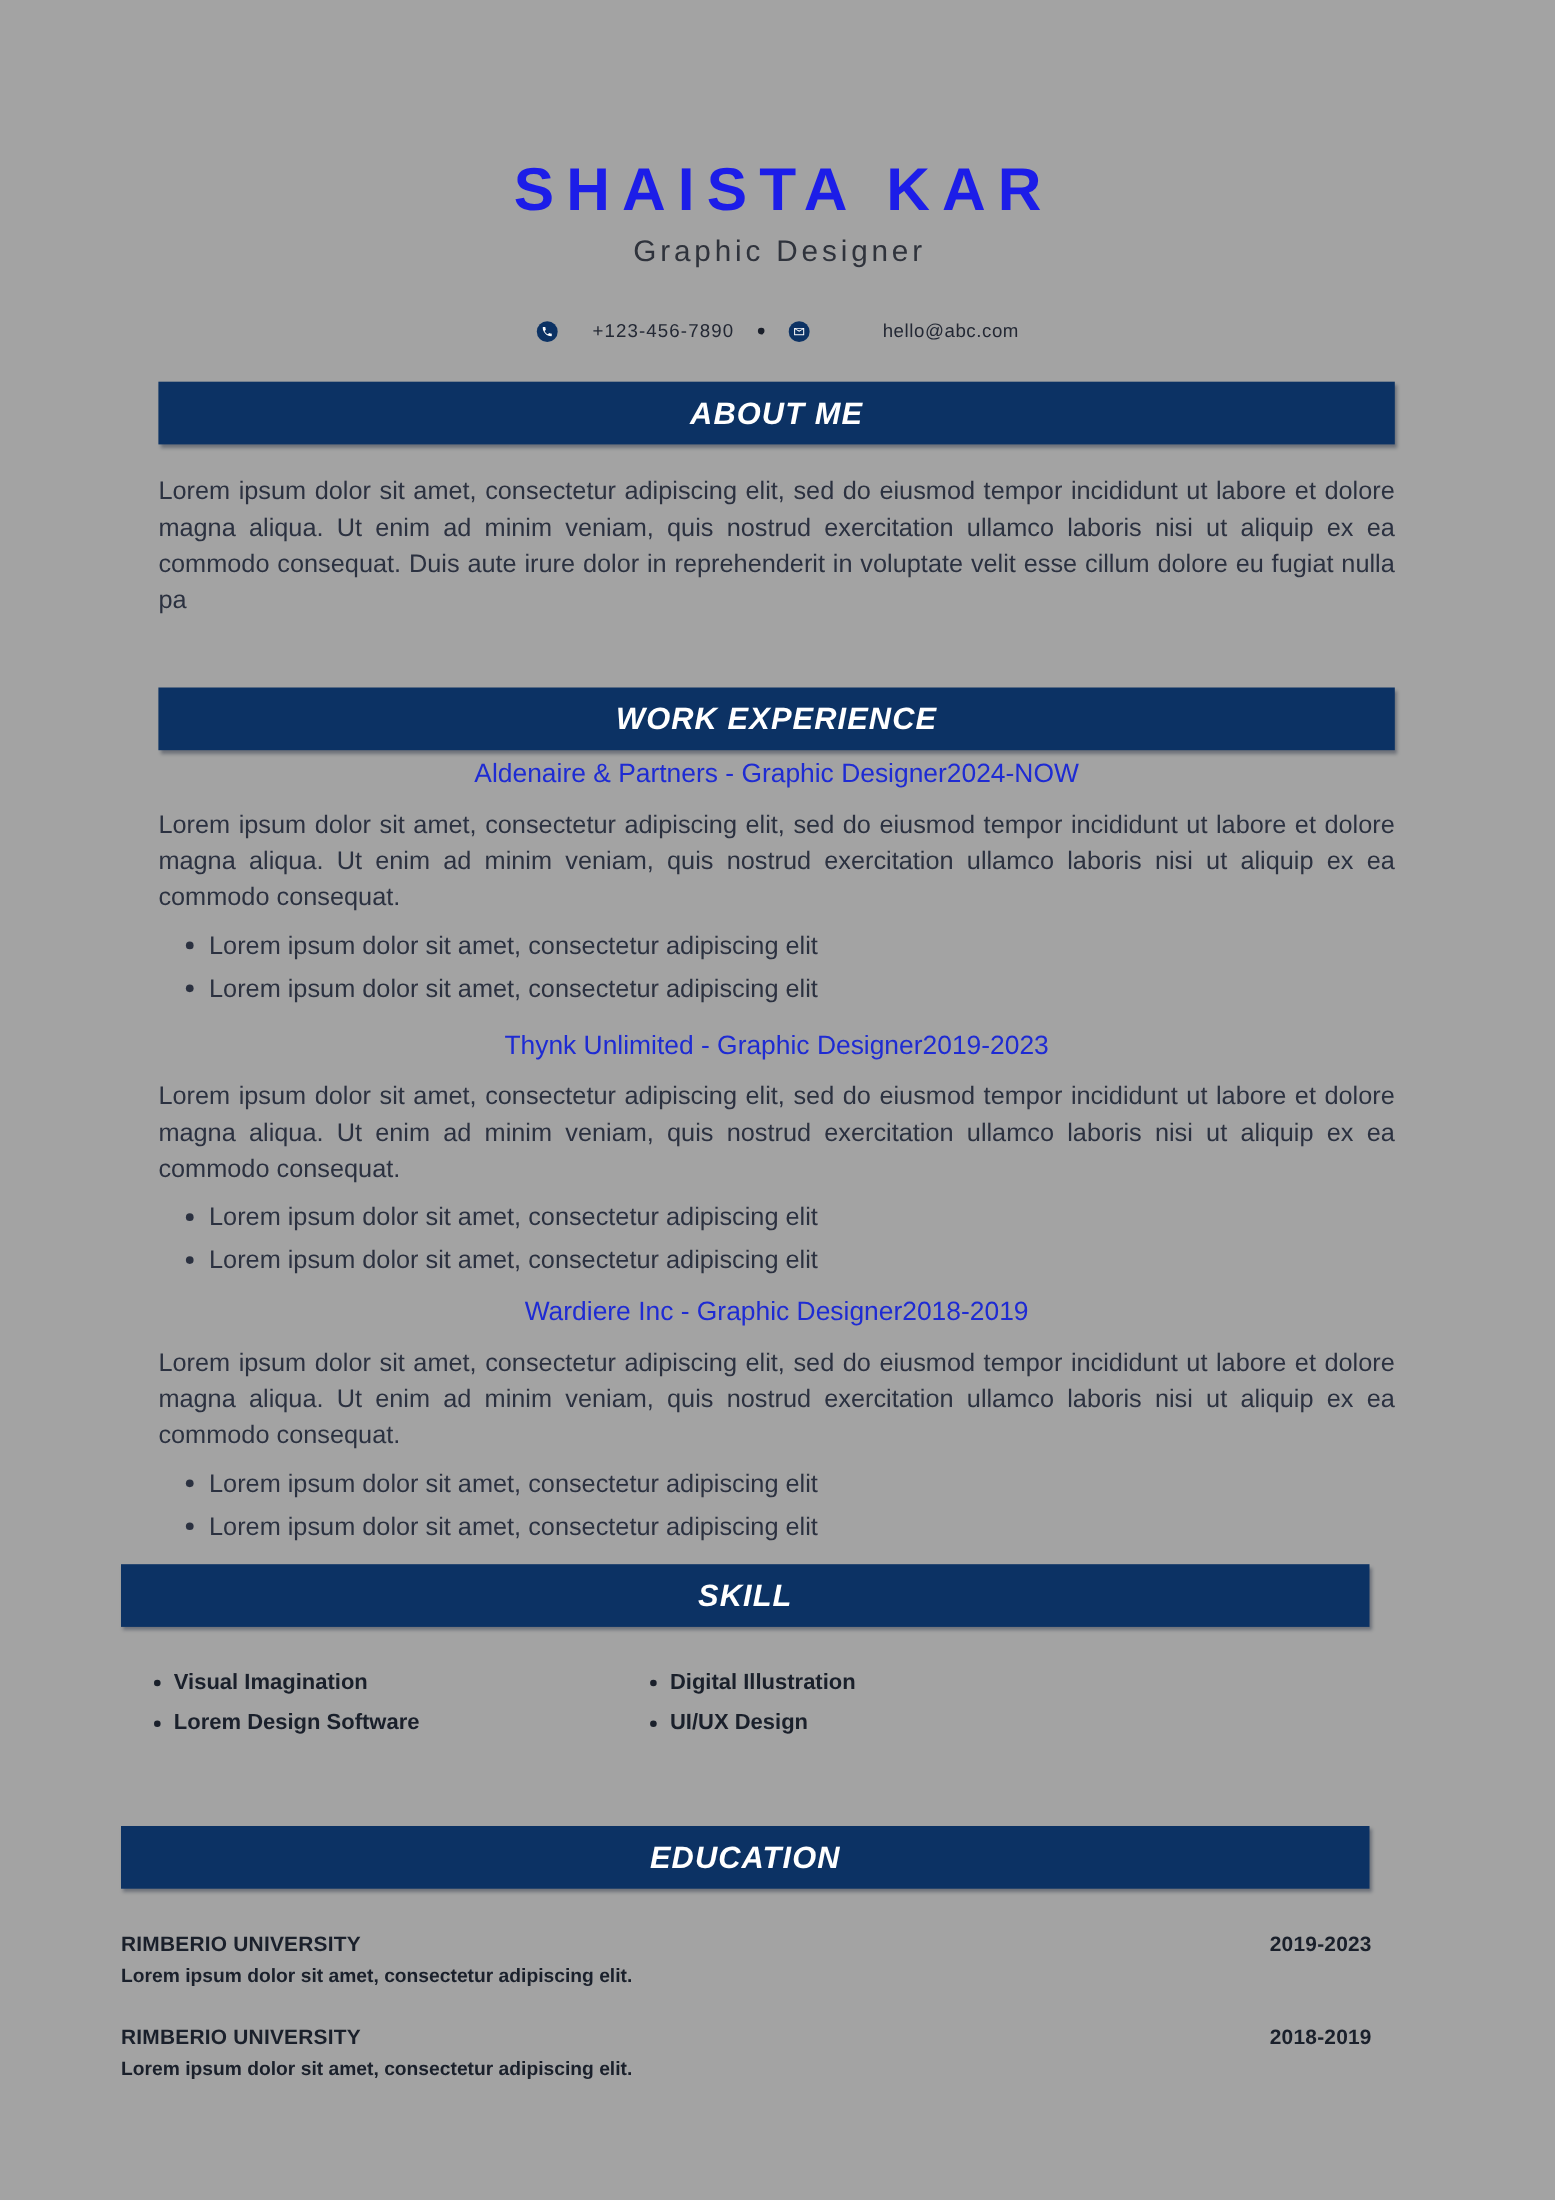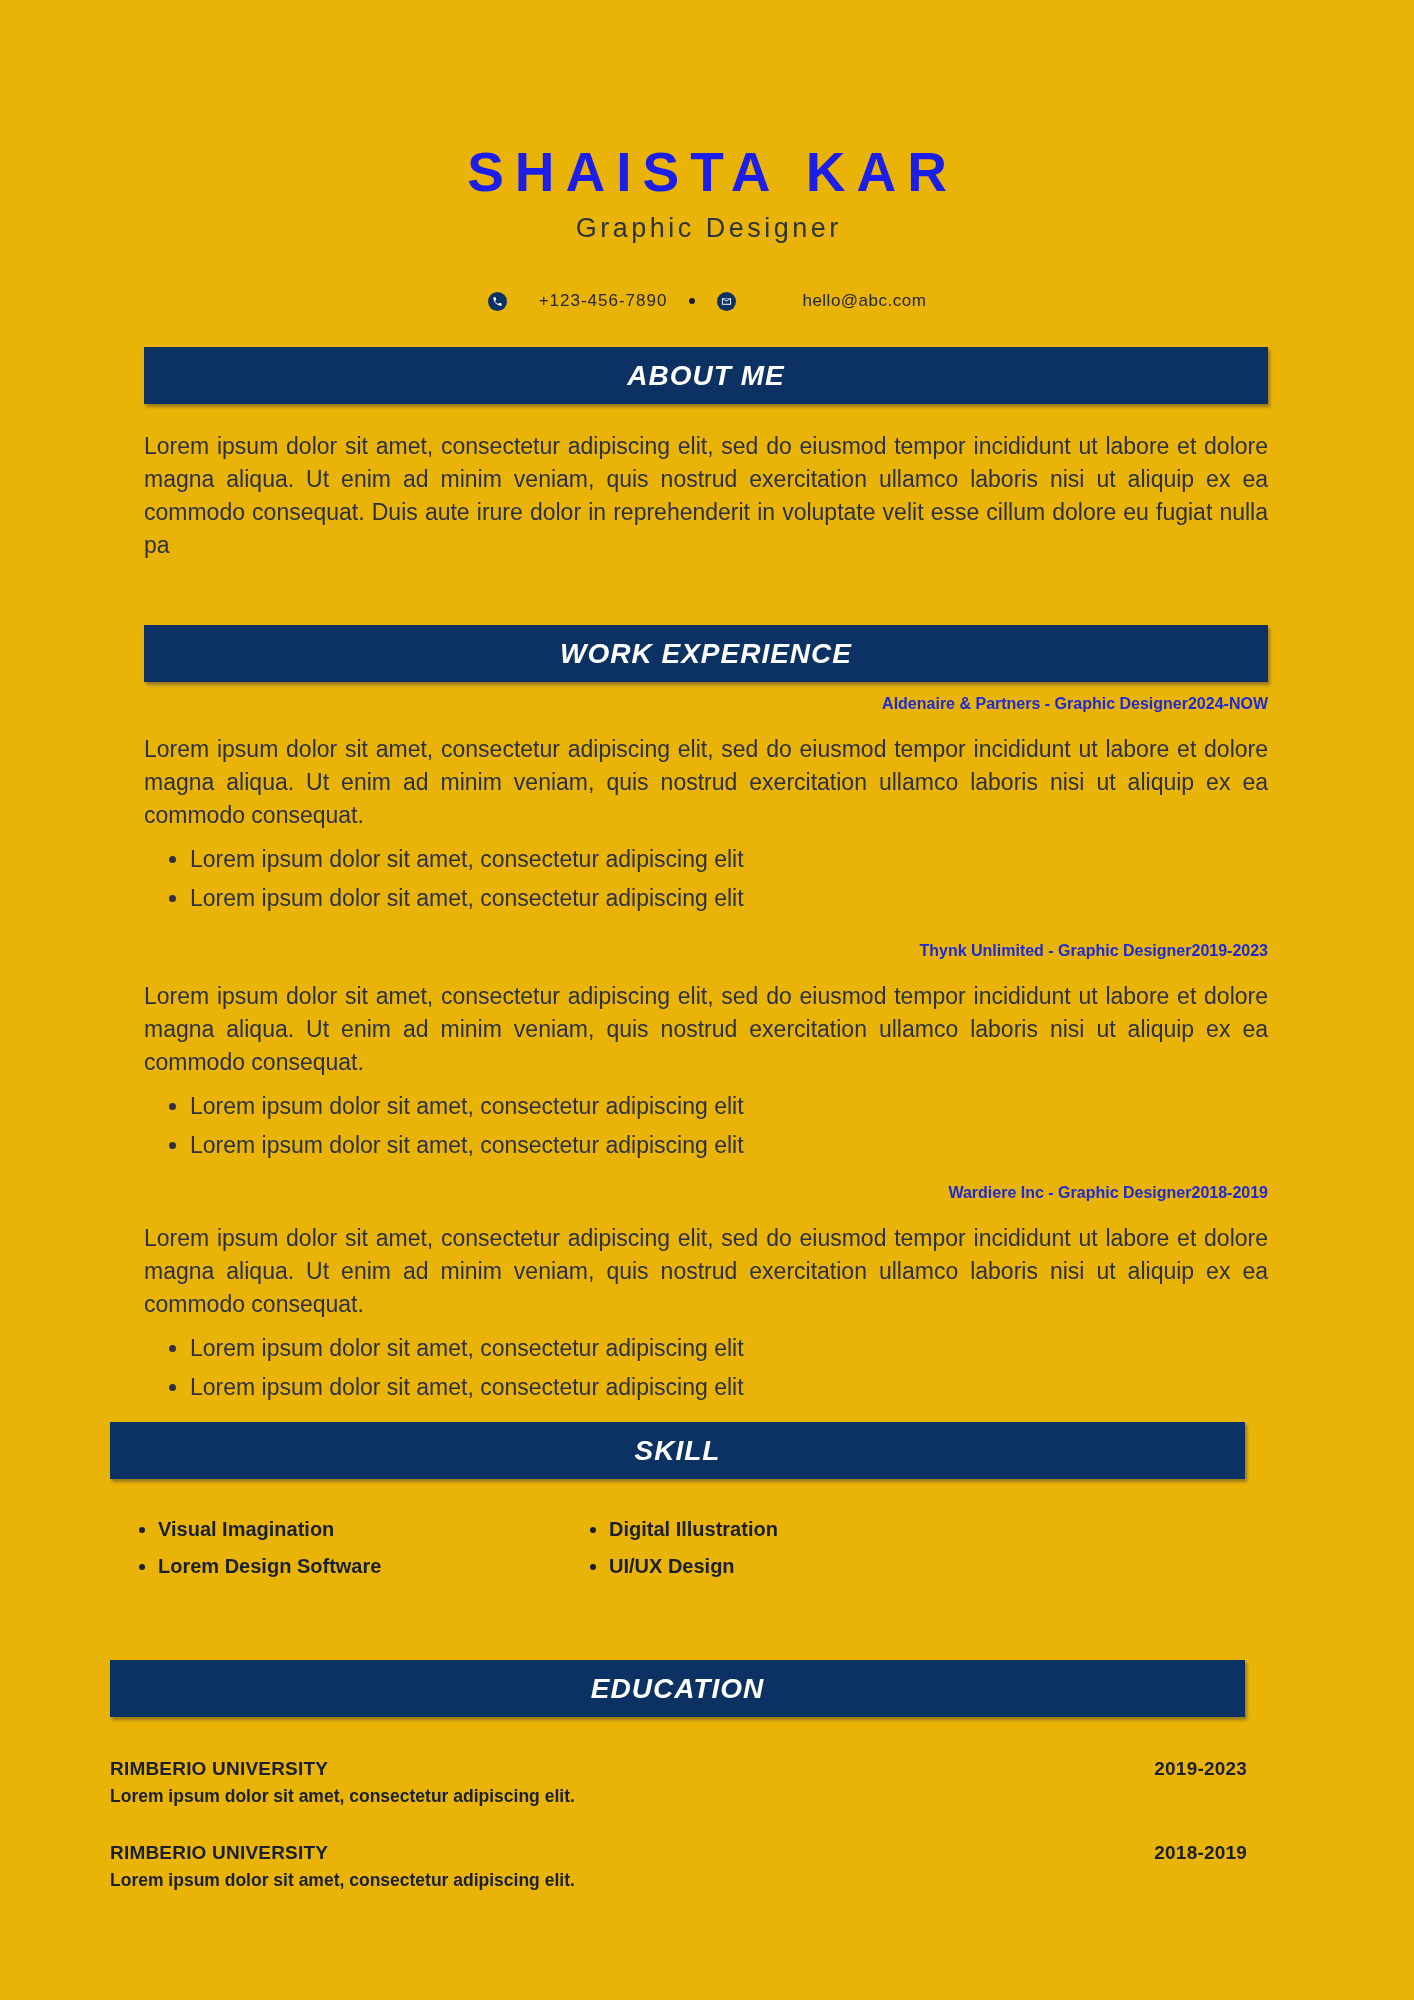--- a/index.html
+++ b/index.html
@@ -1,17 +1,17 @@
 <!DOCTYPE html>
 <html><head>
 <meta charset="utf-8">
 <style>
   html,body{margin:0;padding:0;}
   body{font-family:"Liberation Sans", sans-serif;}
-  .page{position:relative;width:1414px;height:2000px;background:#eab308;overflow:hidden;}
+  .page{position:relative;width:1414px;height:2000px;background:#a3a3a3;overflow:hidden;}
 
   
   .name{position:absolute;top:144px;left:0;right:0;text-align:center;
         font-size:55px;font-weight:700;letter-spacing:11px;padding-left:11px;
         color:#1c1de8;line-height:56px;}
   .role{position:absolute;top:212px;left:0;right:0;text-align:center;
         font-size:27px;letter-spacing:3.5px;padding-left:3.5px;color:#2f333c;line-height:32px;}
   .contact{position:absolute;top:291px;left:0;right:0;display:flex;
            justify-content:center;align-items:center;color:#232834;font-size:17px;}
   .cicon{width:19px;height:19px;border-radius:50%;background:#0c3264;display:flex;
@@ -31,22 +31,22 @@
   .bar-skill{top:1422px;left:110px;width:1135px;}
   .bar-edu{top:1660px;left:110px;width:1135px;}
 
   
   .about-text{position:absolute;top:430px;left:144px;width:1124px;
               font-size:23px;line-height:33px;text-align:justify;color:#2b3140;}
 
   
   .job{position:absolute;left:144px;width:1124px;}
   .job1{top:689px;} .job2{top:936px;} .job3{top:1178px;}
-  .job-head{display:flex;justify-content:flex-end;align-items:baseline;
-            font-weight:700;font-size:16px;color:#1e2bd3;line-height:30px;}
+  .job-head{display:flex;justify-content:center;align-items:baseline;
+            font-weight:400;font-size:24px;color:#1e2bd3;line-height:30px;}
   .job-desc{margin-top:14px;font-size:23px;line-height:33px;text-align:justify;color:#2b3140;}
   .job ul{margin:14px 0 0 0;padding-left:46px;}
   .job li{font-size:23px;line-height:26px;margin-bottom:13px;color:#2b3140;}
 
   
   .skills{position:absolute;top:1516px;left:128px;width:1140px;
           display:grid;grid-template-columns:451px 448px 1fr;}
   .skills ul{margin:0;padding-left:30px;}
   .skills li{font-weight:700;font-size:20px;line-height:26px;margin-bottom:11px;color:#1a202b;}
 

